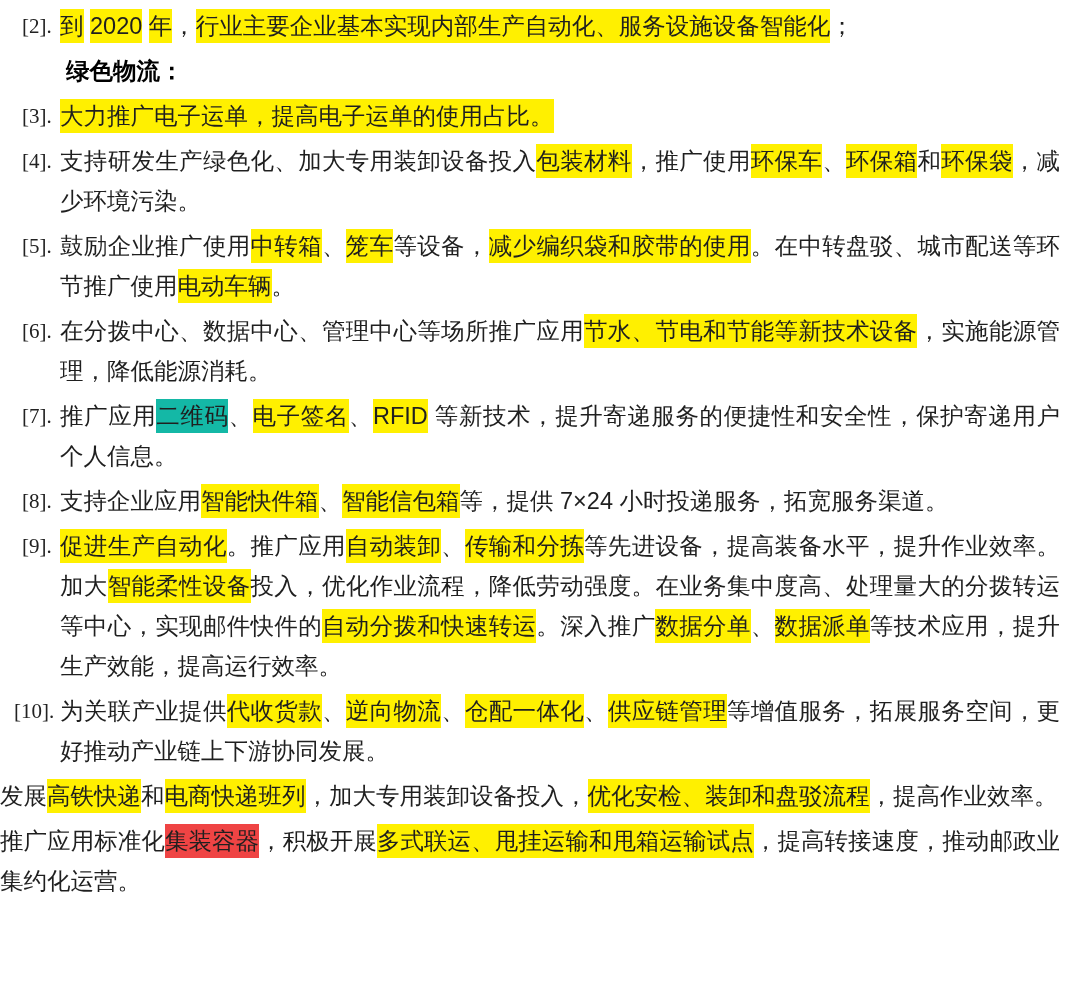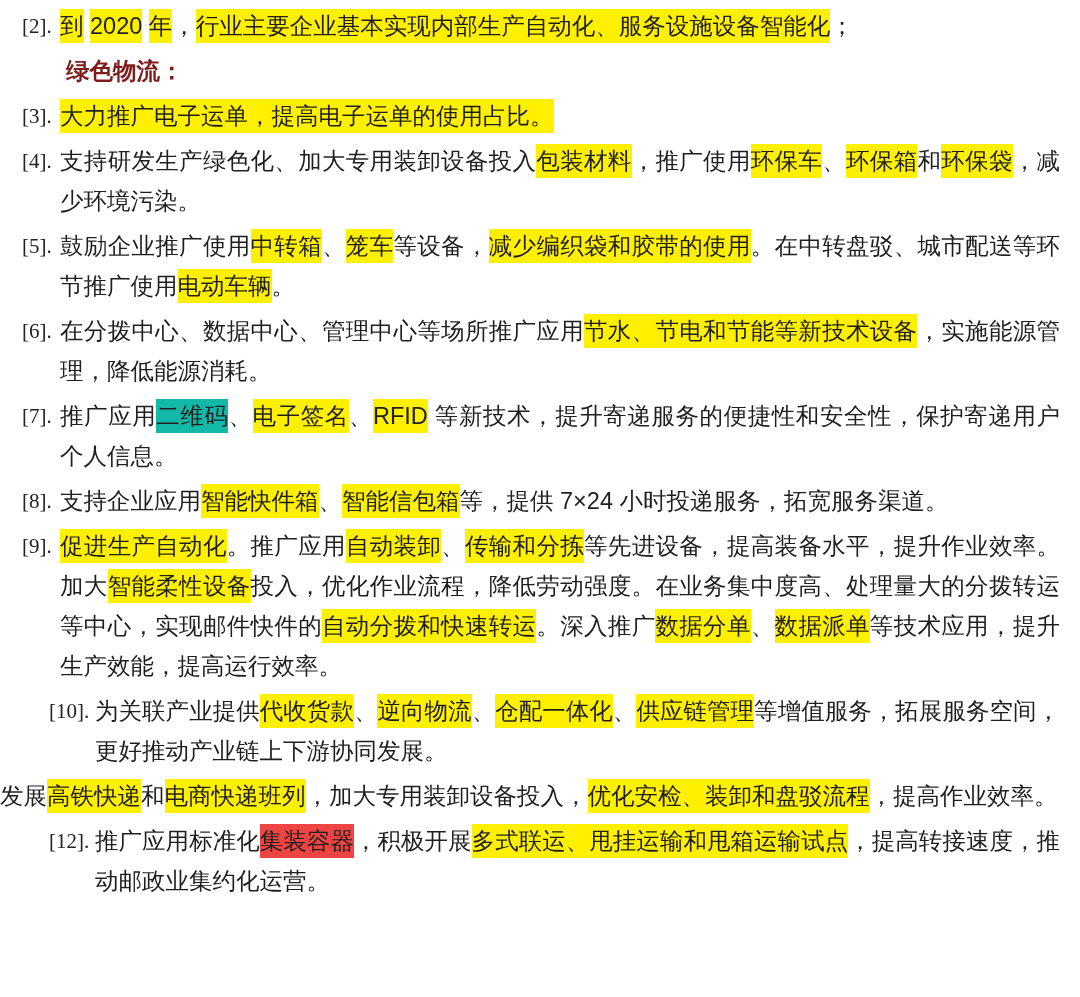--- a/index.html
+++ b/index.html
@@ -19,34 +19,34 @@
   .marker {
     flex:0 0 60px;
     box-sizing:border-box;
     padding-left:22px;
     font-family:"Liberation Serif", serif;
     font-size:21px;
     line-height:40px;
     color:#222222;
     white-space:nowrap;
   }
-  .marker.wide { padding-left:14px;margin-left:35px; }
+  .marker.wide { padding-left:14px; }
   .itembody {
     flex:1 1 auto;
     line-height:40px;
     text-align:justify;
     text-justify:inter-ideograph;
   }
   .heading {
     box-sizing:border-box;
     padding-left:66px;
     font-weight:bold;
     line-height:40px;
     margin:2px 0 5px 0;
-    color:#7f1d1d;
+    color:#000000;
   }
   mark.hl {
     background:#fff000;
     color:inherit;
     padding:4px 0;
     box-decoration-break:clone;
     -webkit-box-decoration-break:clone;
   }
 </style>
 </head>
@@ -88,17 +88,16 @@
         <div class="itembody"><mark class="hl" style="background: rgb(255, 240, 0);">促进生产自动化</mark><span>。推广应用</span><mark class="hl" style="background: rgb(255, 240, 0);">自动装卸</mark><span>、</span><mark class="hl" style="background: rgb(255, 240, 0);">传输和分拣</mark><span>等先进设备，提高装备水平，提升作业效率。加大</span><mark class="hl" style="background: rgb(255, 240, 0);">智能柔性设备</mark><span>投入，优化作业流程，降低劳动强度。在业务集中度高、处理量大的分拨转运等中心，实现邮件快件的</span><mark class="hl" style="background: rgb(255, 240, 0);">自动分拨和快速转运</mark><span>。深入推广</span><mark class="hl" style="background: rgb(255, 240, 0);">数据分单</mark><span>、</span><mark class="hl" style="background: rgb(255, 240, 0);">数据派单</mark><span>等技术应用，提升生产效能，提高运行效率。</span></div>
       </div>
       <div class="block">
         <div class="marker wide">[10].</div>
         <div class="itembody"><span>为关联产业提供</span><mark class="hl" style="background: rgb(255, 240, 0);">代收货款</mark><span>、</span><mark class="hl" style="background: rgb(255, 240, 0);">逆向物流</mark><span>、</span><mark class="hl" style="background: rgb(255, 240, 0);">仓配一体化</mark><span>、</span><mark class="hl" style="background: rgb(255, 240, 0);">供应链管理</mark><span>等增值服务，拓展服务空间，更好推动产业链上下游协同发展。</span></div>
       </div>
       <div class="block">
         <div class="itembody"><span>发展</span><mark class="hl" style="background: rgb(255, 240, 0);">高铁快递</mark><span>和</span><mark class="hl" style="background: rgb(255, 240, 0);">电商快递班列</mark><span>，加大专用装卸设备投入，</span><mark class="hl" style="background: rgb(255, 240, 0);">优化安检、装卸和盘驳流程</mark><span>，提高作业效率。</span></div>
       </div>
       <div class="block">
-        <div class="marker wide">[12].</div>
         <div class="itembody"><span>推广应用标准化</span><mark class="hl" style="background: #ef4444;">集装容器</mark><span>，积极开展</span><mark class="hl" style="background: rgb(255, 240, 0);">多式联运、甩挂运输和甩箱运输试点</mark><span>，提高转接速度，推动邮政业集约化运营。</span></div>
       </div>
     </div>
 </div>
 
 </body></html>

